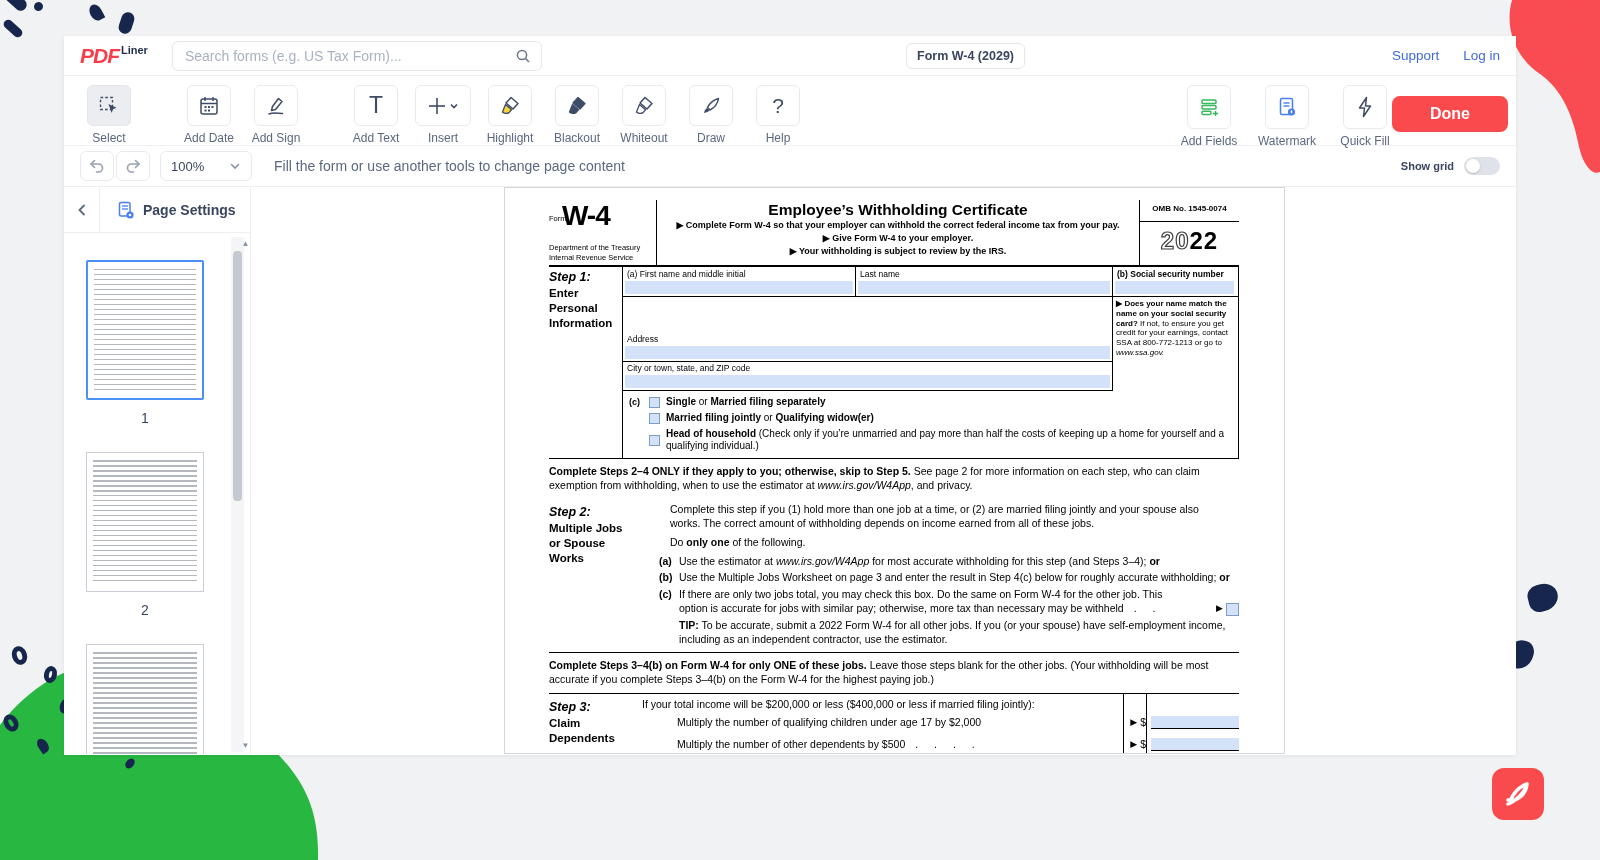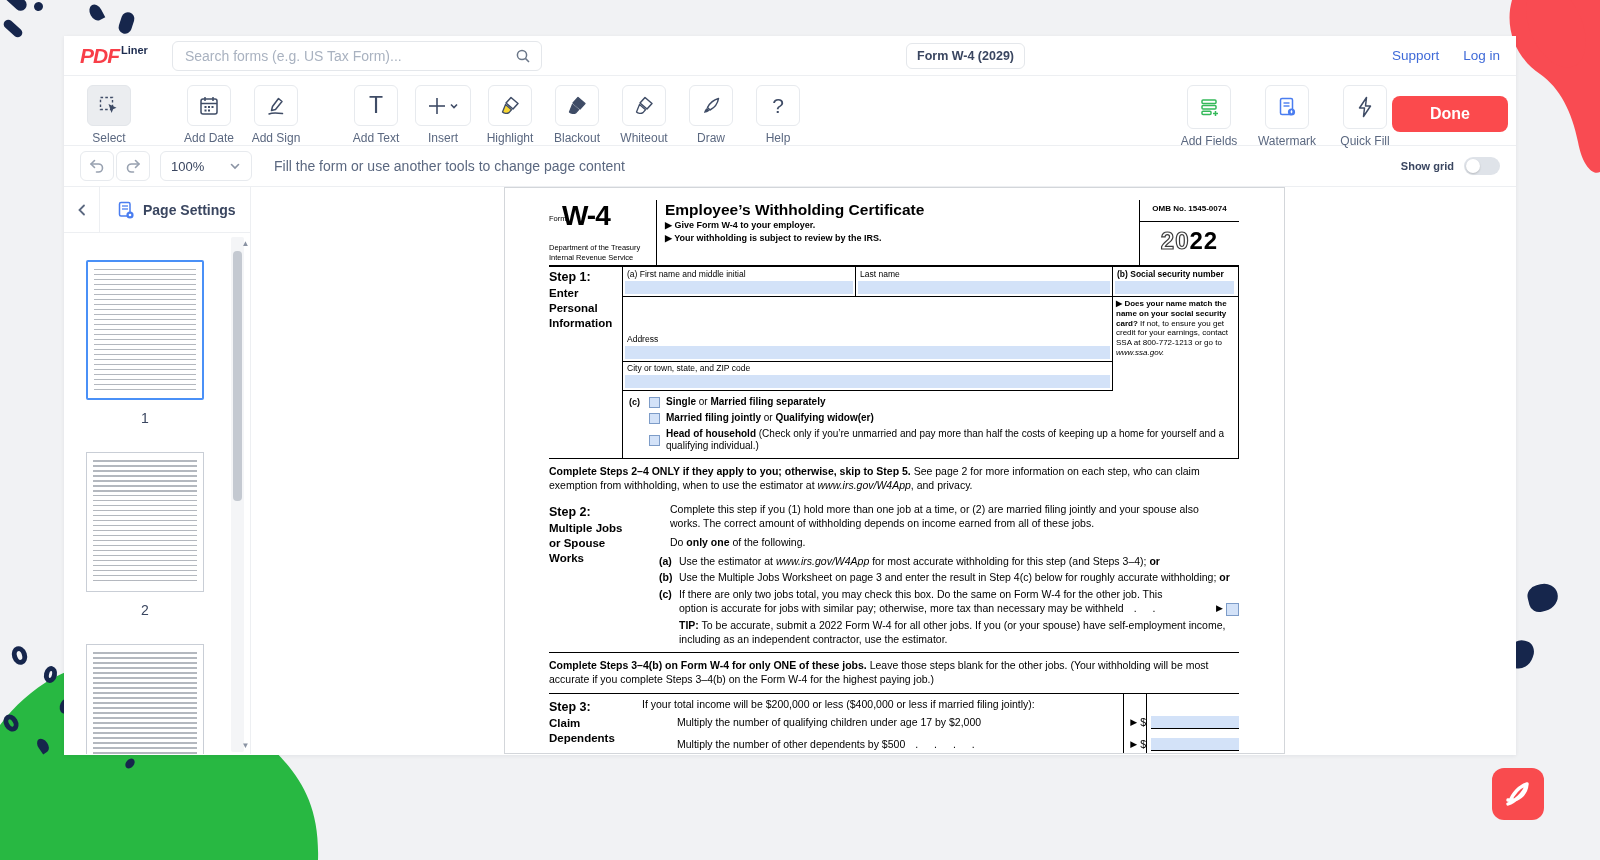--- a/index.html
+++ b/index.html
@@ -82,31 +82,31 @@
          border:1px solid #d3d6da; overflow:hidden; color:#000; }
   .doc-inner { position:absolute; left:44px; top:12px; width:690px; }
   .blue { background:#d3e2f8; }
   .cbx { width:11px; height:11px; background:#d3e2f8; border:1px solid #7d9cc8; display:inline-block; flex:none; cursor:pointer; }
   
   .fh { display:flex; border-bottom:2px solid #000; height:67px; }
   .fh-left { width:107px; position:relative; padding-top:2px; }
   .fh-form { font-size:7.5px; position:absolute; left:0; top:14px; }
   .fh-w4 { font-size:28px; font-weight:bold; letter-spacing:-1px; margin-left:13px; line-height:1; }
   .fh-dept { font-size:7.5px; position:absolute; bottom:3px; line-height:1.25; }
-  .fh-mid { flex:1; border-left:1.5px solid #000; border-right:1.5px solid #000; text-align:left; padding:1px 8px 0; }
+  .fh-mid { flex:1; border-left:1.5px solid #000; border-right:1.5px solid #000; text-align:center; padding:1px 8px 0; }
   .fh-title { font-size:15.5px; font-weight:bold; }
   .fh-b { font-size:9px; font-weight:bold; line-height:1.45; }
   .fh-right { width:99px; text-align:center; }
   .fh-omb { font-size:8px; font-weight:bold; border-bottom:1px solid #000; padding:4px 0 8px; }
   .fh-year { font-size:24px; font-weight:bold; margin-top:5px; letter-spacing:1px; }
   .y20 { color:#fff; -webkit-text-stroke:1.2px #3c3c3c; }
   
   .s1 { display:flex; border-bottom:1px solid #000; }
   .slabel { width:75px; padding-top:3px; }
-  .st-t { font-size:12.5px; font-weight:bold; margin-bottom:2px; }
+  .st-t { font-size:12.5px; font-weight:bold; margin-bottom:2px;font-style:italic; }
   .st-s { font-size:11.5px; font-weight:bold; line-height:1.3; }
   .s1-fields { flex:1; border-left:1px solid #000; border-right:1px solid #000; }
   .frow { display:flex; border-bottom:1px solid #000; }
   .fcell { padding:1px 0 0; }
   .fcell + .fcell { border-left:1px solid #000; }
   .flab { font-size:8.5px; padding:1px 4px 1px; }
   .flab.b { font-weight:bold; }
   .finput { height:13px; margin:1px 2px 2px; cursor:text; }
   .s1-mid { display:flex; }
   .s1-addr { width:489px; }
@@ -424,20 +424,21 @@
             <div class="fh-left">
               <span class="fh-form">Form</span>
               <div class="fh-w4">W-4</div>
               <div class="fh-dept">
                 <div>Department of the Treasury</div>
                 <div>Internal Revenue Service</div>
               </div>
             </div>
             <div class="fh-mid">
               <div class="fh-title">Employee’s Withholding Certificate</div>
+              <div class="fh-b">▶ Complete Form W-4 so that your employer can withhold the correct federal income tax from your pay.</div>
               <div class="fh-b">▶ Give Form W-4 to your employer.</div>
               <div class="fh-b">▶ Your withholding is subject to review by the IRS.</div>
             </div>
             <div class="fh-right">
               <div class="fh-omb">OMB No. 1545-0074</div>
               <div class="fh-year"><span class="y20">20</span><span>22</span></div>
             </div>
           </div>
 
           <div class="s1">

